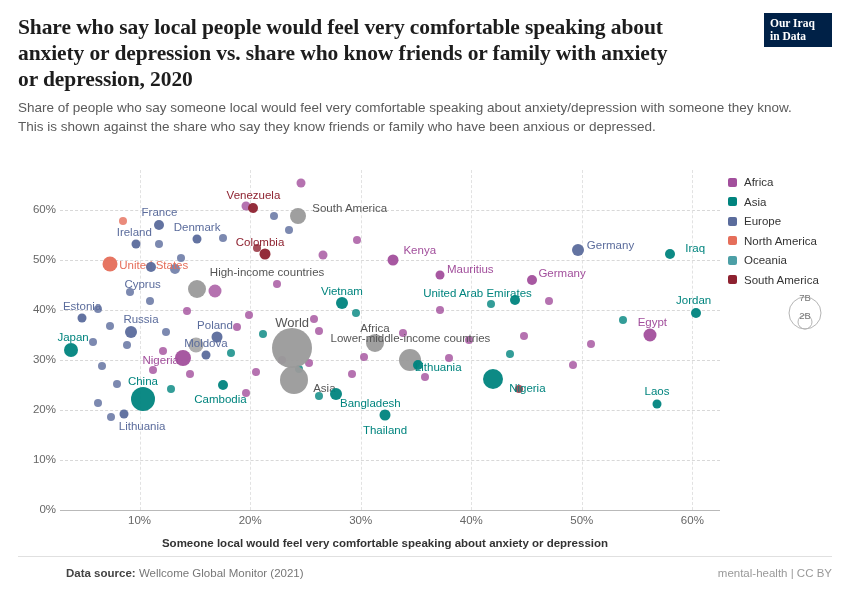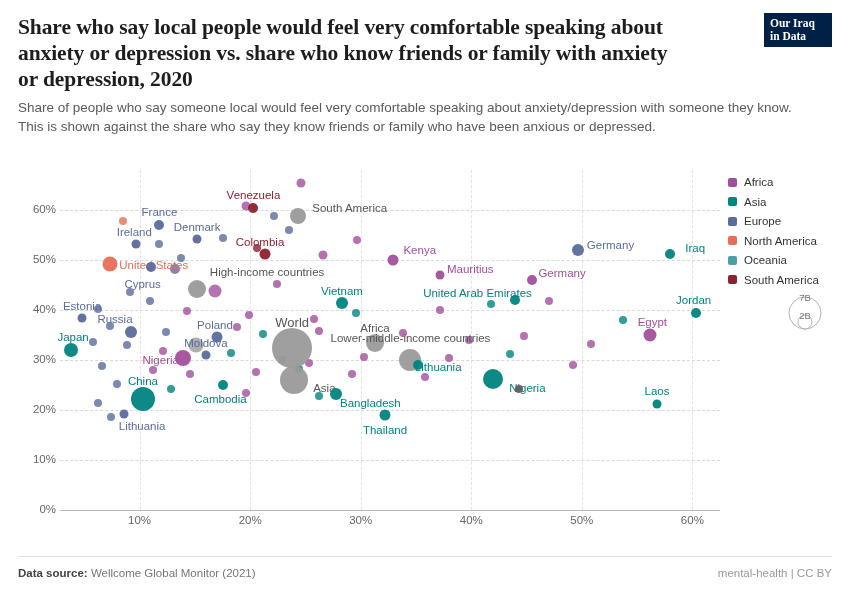--- a/index.html
+++ b/index.html
@@ -69,37 +69,38 @@
   .legend-row{display:flex;align-items:center;margin-bottom:7.5px;}
   .legend-swatch{width:9px;height:9px;border-radius:2px;margin-right:7px;flex:0 0 auto;}
   .legend-label{font-size:11.5px;color:#333;}
   .size-legend{position:absolute;left:760px;top:293px;width:90px;text-align:center;}
   .size-note{font-size:10.5px;color:#555;line-height:13px;margin-top:4px;}
   .size-note b{color:#1d1d1d;}
 
   
   .footer-rule{position:absolute;left:18px;top:556px;width:814px;border-top:1px solid #e0e0e0;}
   .source{position:absolute;left:18px;top:567px;font-size:11.5px;color:#777;}
-  .source b{color:#444;}
+  .source b{color:#444;margin-left:48px;}
   .footer-right{position:absolute;right:18px;top:567px;font-size:11.5px;color:#999;}
 </style>
 </head>
 <body>
 
 <div class="wrap">
 
   <div class="title">Share who say local people would feel very comfortable speaking about anxiety or depression vs. share who know friends or family with anxiety or depression, 2020</div>
 
   <div class="owid-logo">
     <div>Our Iraq</div>
     <div>in Data</div>
   </div>
 
   <div class="subtitle">Share of people who say someone local would feel very comfortable speaking about anxiety/depression with someone they know. This is shown against the share who say they know friends or family who have been anxious or depressed.</div>
 
+  <div class="x-axis-title">Someone local would feel very comfortable speaking about anxiety or depression</div>
 
   <div class="plot" id="plot">
       <div class="gridline solid" style="top: 340px;"></div>
       <div class="ytick" style="top: 340px;">0%</div>
       <div class="gridline" style="top: 290px;"></div>
       <div class="ytick" style="top: 290px;">10%</div>
       <div class="gridline" style="top: 240px;"></div>
       <div class="ytick" style="top: 240px;">20%</div>
       <div class="gridline" style="top: 190px;"></div>
       <div class="ytick" style="top: 190px;">30%</div>
@@ -212,21 +213,21 @@
       <div class="lab" style="left: 281.91px; top: 120.5px; color: rgb(0, 132, 126);">Vietnam</div>
       <div class="dot" style="left: 635.678px; top: 142.5px; width: 10px; height: 10px; background: rgb(0, 132, 126); opacity: 0.95;"></div>
       <div class="lab" style="left: 633.678px; top: 129.5px; color: rgb(0, 132, 126);">Jordan</div>
       <div class="dot" style="left: 455.477px; top: 130px; width: 10px; height: 10px; background: rgb(0, 132, 126); opacity: 0.95;"></div>
       <div class="lab" style="left: 417.477px; top: 123px; color: rgb(0, 132, 126);">United Arab Emirates</div>
       <div class="dot" style="left: 590.352px; top: 165px; width: 13px; height: 13px; background: rgb(162, 79, 156); opacity: 0.95;"></div>
       <div class="lab" style="left: 592.352px; top: 152px; color: rgb(162, 79, 156);">Egypt</div>
       <div class="dot" style="left: 22.1106px; top: 147.5px; width: 9px; height: 9px; background: rgb(91, 108, 156); opacity: 0.95;"></div>
       <div class="lab" style="left: 22.1106px; top: 135.5px; color: rgb(91, 108, 156);">Estonia</div>
       <div class="dot" style="left: 70.7538px; top: 161.5px; width: 12px; height: 12px; background: rgb(91, 108, 156); opacity: 0.95;"></div>
-      <div class="lab" style="left: 55px; top: 148.5px; color: rgb(91, 108, 156); text-align: right;">Russia</div>
+      <div class="lab" style="left: 81px; top: 148.5px; color: rgb(91, 108, 156); text-align: right;">Russia</div>
       <div class="dot" style="left: 156.985px; top: 167px; width: 11px; height: 11px; background: rgb(91, 108, 156); opacity: 0.95;"></div>
       <div class="lab" style="left: 154.985px; top: 155px; color: rgb(91, 108, 156);">Poland</div>
       <div class="dot" style="left: 232.161px; top: 177.5px; width: 40px; height: 40px; background: rgb(154, 154, 154); opacity: 0.95;"></div>
       <div class="lab big" style="left: 232.161px; top: 151.5px; color: rgb(85, 85, 85);">World</div>
       <div class="dot" style="left: 315.075px; top: 172.5px; width: 18px; height: 18px; background: rgb(154, 154, 154); opacity: 0.95;"></div>
       <div class="lab" style="left: 315.075px; top: 157.5px; color: rgb(85, 85, 85);">Africa</div>
       <div class="dot" style="left: 11.0553px; top: 180px; width: 14px; height: 14px; background: rgb(0, 132, 126); opacity: 0.95;"></div>
       <div class="lab" style="left: 13.0553px; top: 167px; color: rgb(0, 132, 126);">Japan</div>
       <div class="dot" style="left: 145.93px; top: 185px; width: 9px; height: 9px; background: rgb(91, 108, 156); opacity: 0.95;"></div>
       <div class="lab" style="left: 145.93px; top: 173px; color: rgb(91, 108, 156);">Moldova</div>

